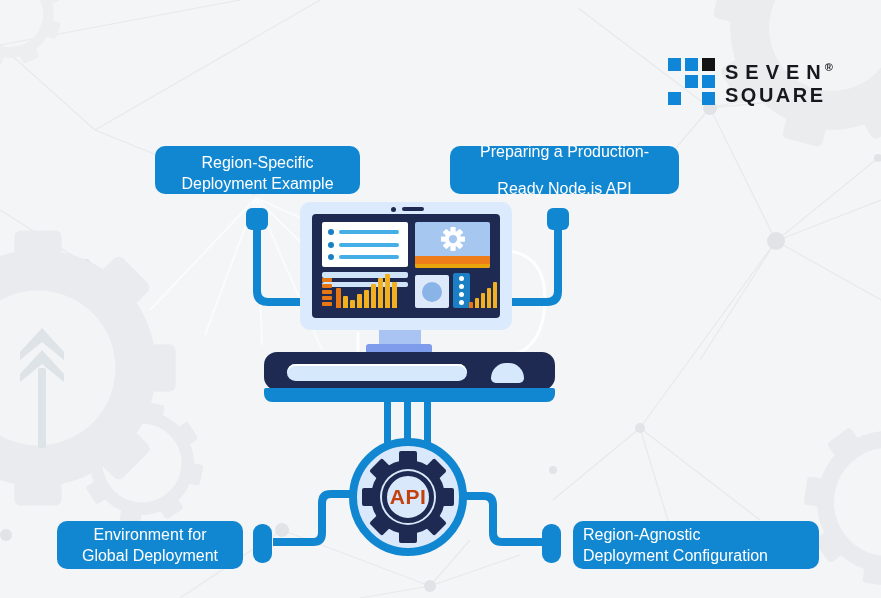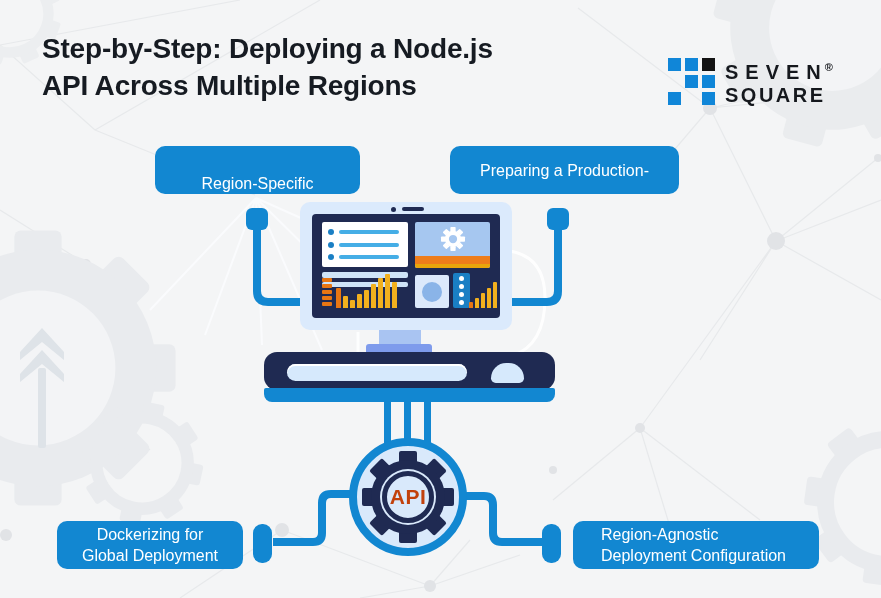--- a/index.html
+++ b/index.html
@@ -33,21 +33,21 @@
   
   .step{
     position:absolute;background:#1287d1;color:#fff;border-radius:10px;
     font-size:16px;line-height:21px;font-weight:500;
     display:flex;flex-direction:column;justify-content:center;text-align:center;
   }
   .step span{display:block;}
   .step.s1{left:155px;top:146px;width:205px;height:48px;justify-content:flex-end;}
   .step.s2{left:450px;top:146px;width:229px;height:48px;gap:16px;}
   .step.s3{left:57px;top:521px;width:186px;height:48px;}
-  .step.s4{left:573px;top:521px;width:246px;height:48px;text-align:left;padding-left:28px;box-sizing:border-box;}
+  .step.s4{left:573px;top:521px;width:246px;height:48px;text-align:left;padding-left:10px;box-sizing:border-box;}
 
   
   .monitor-frame{left:300px;top:202px;width:212px;height:128px;background:#dbeafc;border-radius:10px;}
   .cam-dot{left:91px;top:5px;width:5px;height:5px;background:#1f2a52;border-radius:50%;}
   .cam-dash{left:102px;top:5px;width:22px;height:4px;background:#1f2a52;border-radius:2px;}
   .screen{left:12px;top:12px;width:188px;height:104px;background:#1f2a52;border-radius:4px;}
   .panel-list{left:10px;top:8px;width:86px;height:45px;background:#ffffff;border-radius:2px;
     display:flex;flex-direction:column;justify-content:space-evenly;padding-left:6px;box-sizing:border-box;}
   .plrow{display:flex;align-items:center;}
   .pldot{width:6px;height:6px;border-radius:50%;background:#1a7fc4;}
@@ -290,37 +290,35 @@
         <circle r="37"></circle>
         <circle r="28" fill="#d9e9fb"></circle>
         <circle r="23.5" fill="#d9e9fb" stroke="#1f2a52" stroke-width="5"></circle>
       </g>
     </svg>
     <div class="api-label">API</div>
   </div>
 
   <div class="step s1">
     <span>Region-Specific</span>
+    <span>Deployment Example</span>
   </div>
   <div class="step s2">
     <span>Preparing a Production-</span>
+    <span>Ready Node.js API</span>
   </div>
   <div class="step s3">
-    <span>Dockerizing for</span>
+    <span>Environment for</span>
     <span>Global Deployment</span>
   </div>
   <div class="step s4">
     <span>Region-Agnostic</span>
     <span>Deployment Configuration</span>
   </div>
 
-  <div class="title">
-    <span>Step-by-Step: Deploying a Node.js</span>
-    <span>API Across Multiple Regions</span>
-  </div>
   <div class="logo">
     <div class="logo-grid">
       <i class="lsq r1c1"></i>
       <i class="lsq r1c2"></i>
       <i class="lsq r1c3 black"></i>
       <i class="lsq r2c2"></i>
       <i class="lsq r2c3"></i>
       <i class="lsq r3c1"></i>
       <i class="lsq r3c3"></i>
     </div>

